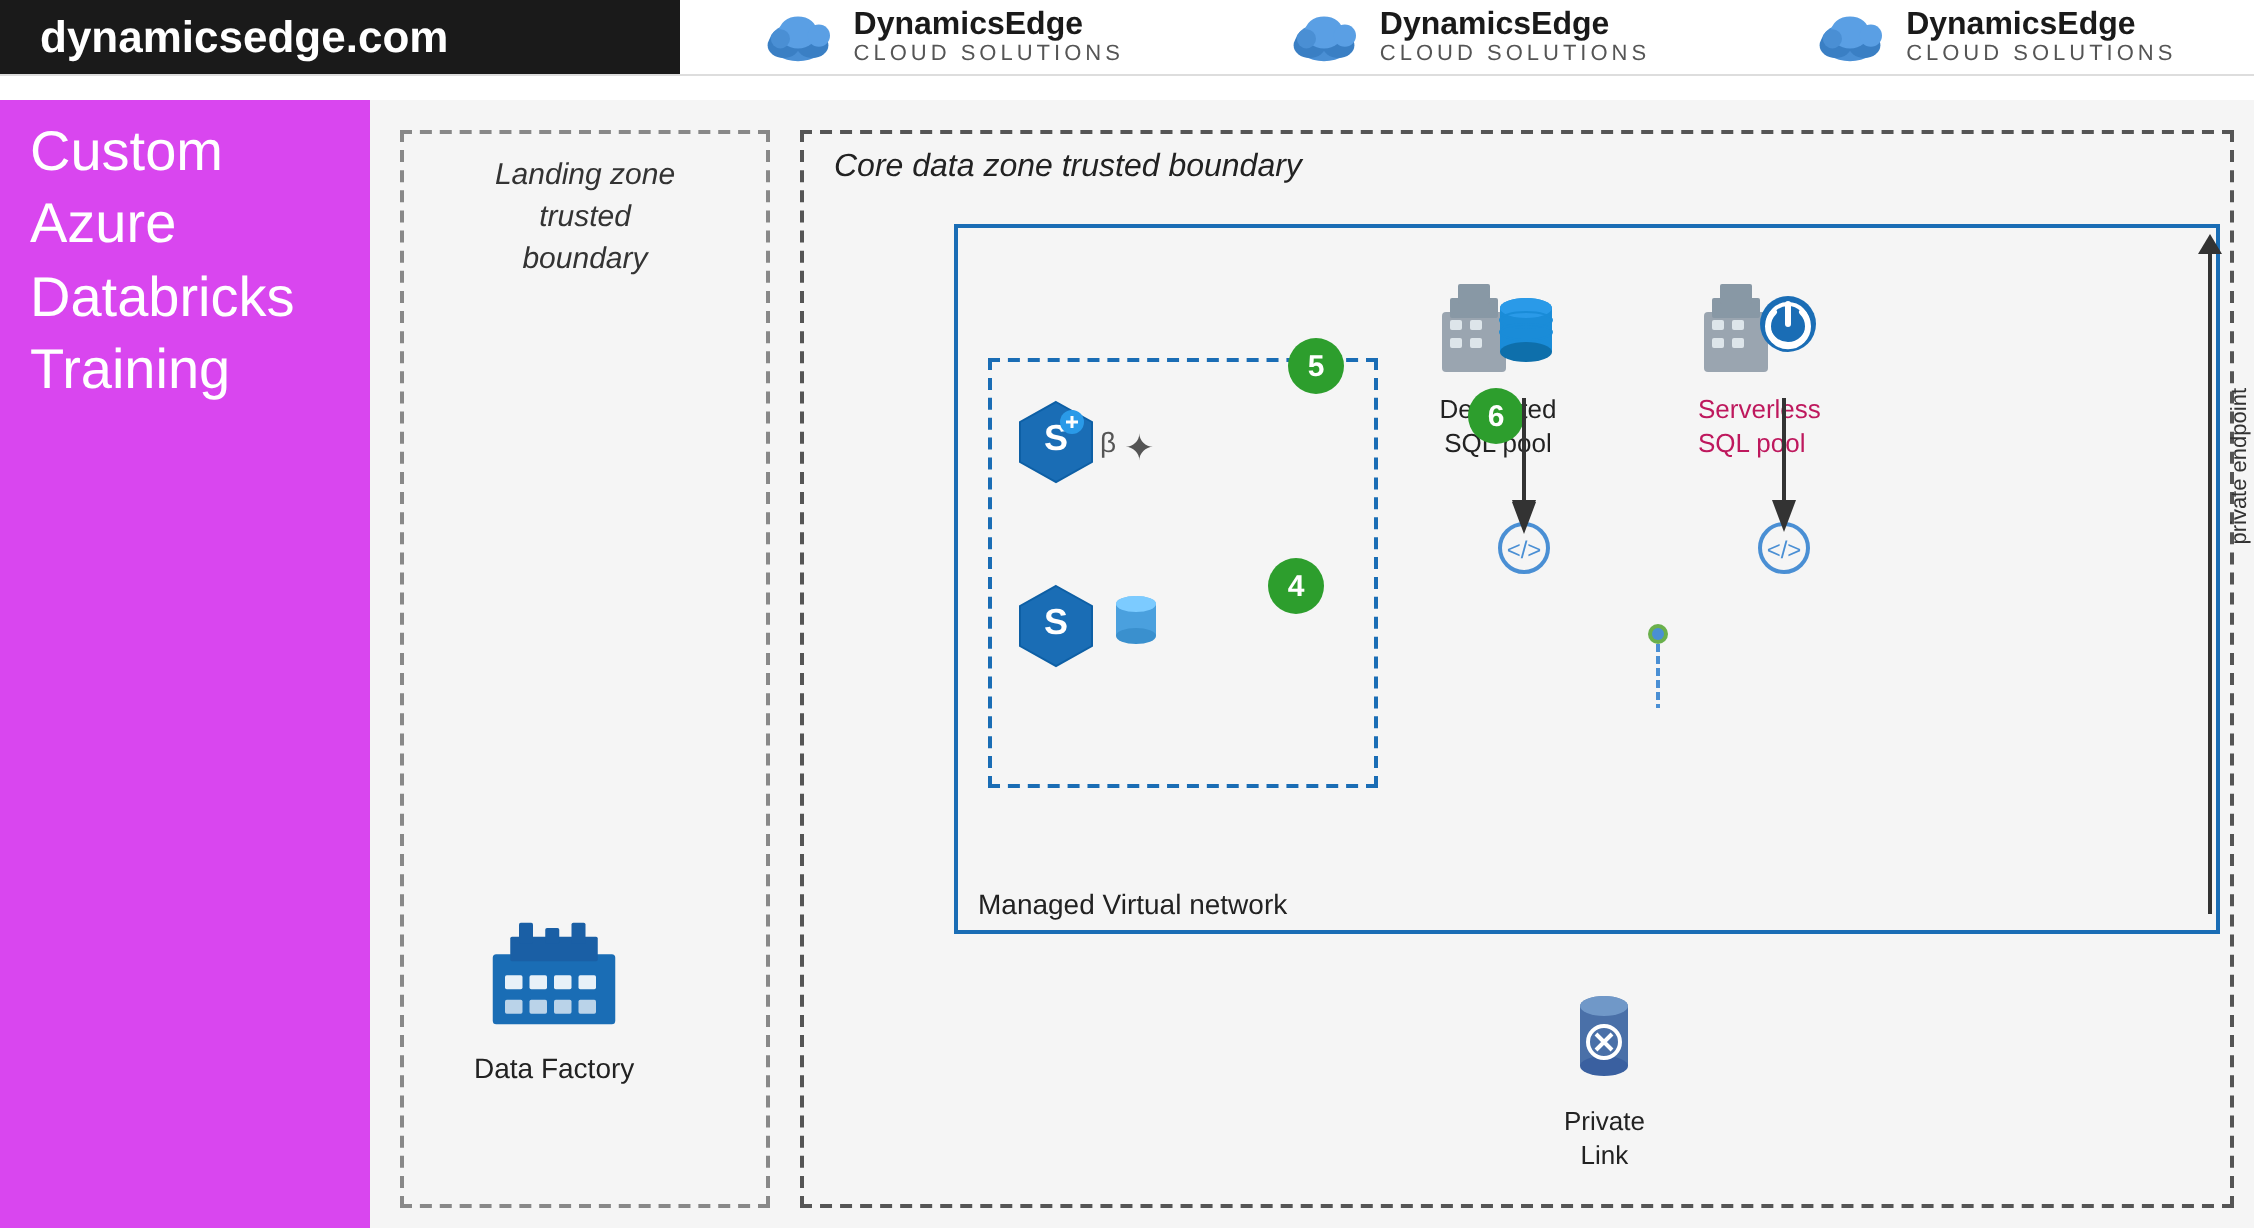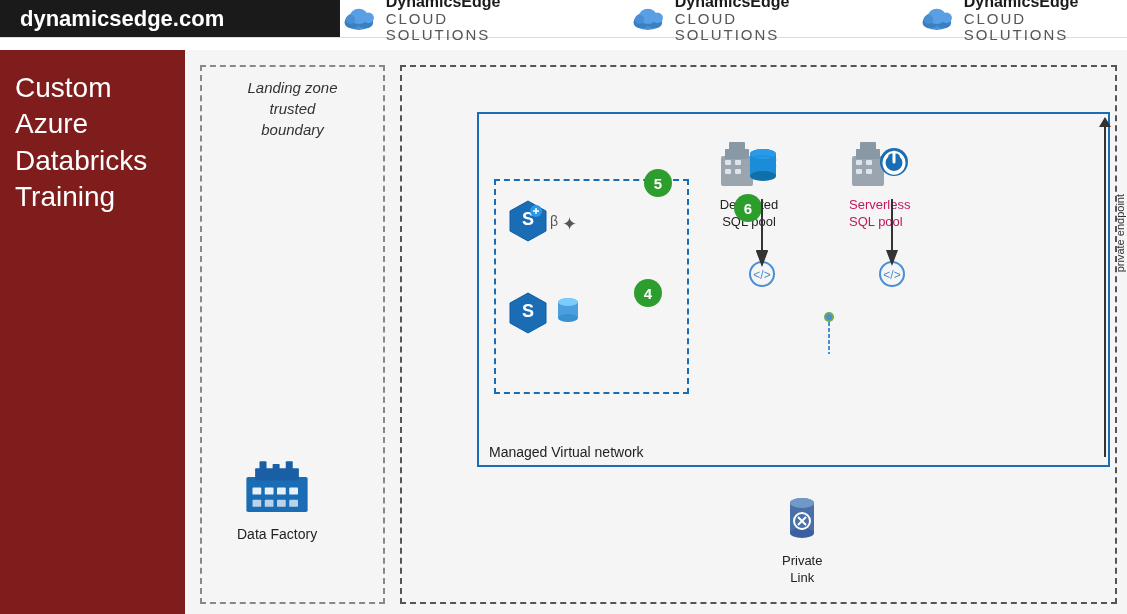--- a/index.html
+++ b/index.html
@@ -54,37 +54,37 @@
       display: flex;
       flex-direction: column;
       line-height: 1.1;
     }
     .logo-main {
       font-size: 16px;
       font-weight: bold;
       color: #1a1a1a;
     }
     .logo-sub {
-      font-size: 15px;
+      font-size: 11px;
       letter-spacing: 2px;
       color: #555;
       text-transform: uppercase;
     }
 
     
     .sidebar {
       position: absolute;
       top: 50px;
       left: 0;
       width: 185px;
       bottom: 0;
-      background: #7f1d1d;
+      background: #d946ef;
       display: flex;
       flex-direction: column;
-      padding: 20px 15px;
+      padding: 8px 15px;
       z-index: 5;
     }
     .sidebar-title {
       color: #fff;
       font-size: 28px;
       font-weight: normal;
       line-height: 1.3;
     }
 
     
@@ -290,20 +290,21 @@
         <rect x="12" y="46" width="10" height="8" rx="1" fill="#fff" opacity="0.7"></rect>
         <rect x="26" y="46" width="10" height="8" rx="1" fill="#fff" opacity="0.7"></rect>
         <rect x="40" y="46" width="10" height="8" rx="1" fill="#fff" opacity="0.7"></rect>
         <rect x="54" y="46" width="10" height="8" rx="1" fill="#fff" opacity="0.7"></rect>
       </svg>
       <span style="font-size:14px;color:#222;">Data Factory</span>
     </div>
   </div>
 
   <div class="core-zone">
+    <div style="position:absolute;top:8px;left:15px;font-style:italic;font-size:16px;color:#222;">Core data zone trusted boundary</div>
 
     <div class="managed-vnet">
       <span style="position:absolute;bottom:5px;left:10px;font-size:14px;color:#222;">Managed Virtual network</span>
 
       <div style="position:absolute;right:-18px;top:80px;font-size:11px;color:#333;writing-mode:vertical-rl;transform:rotate(180deg);white-space:nowrap;">
         private endpoint
       </div>
 
       <div class="dedicated-sql">
         <svg width="60" height="58" viewBox="0 0 60 58">

